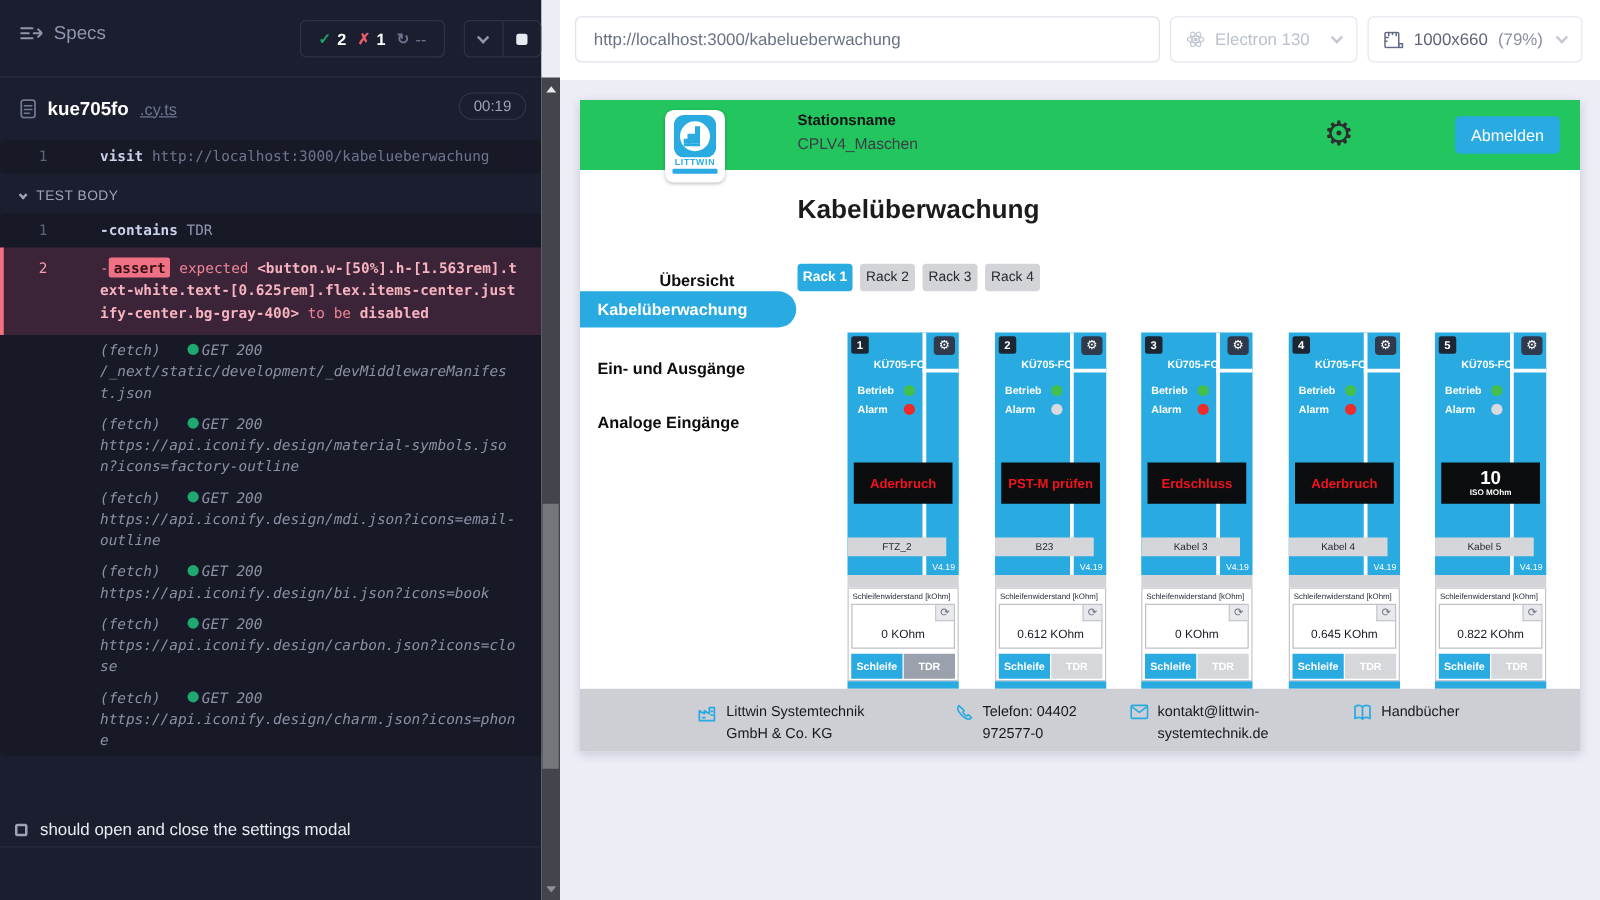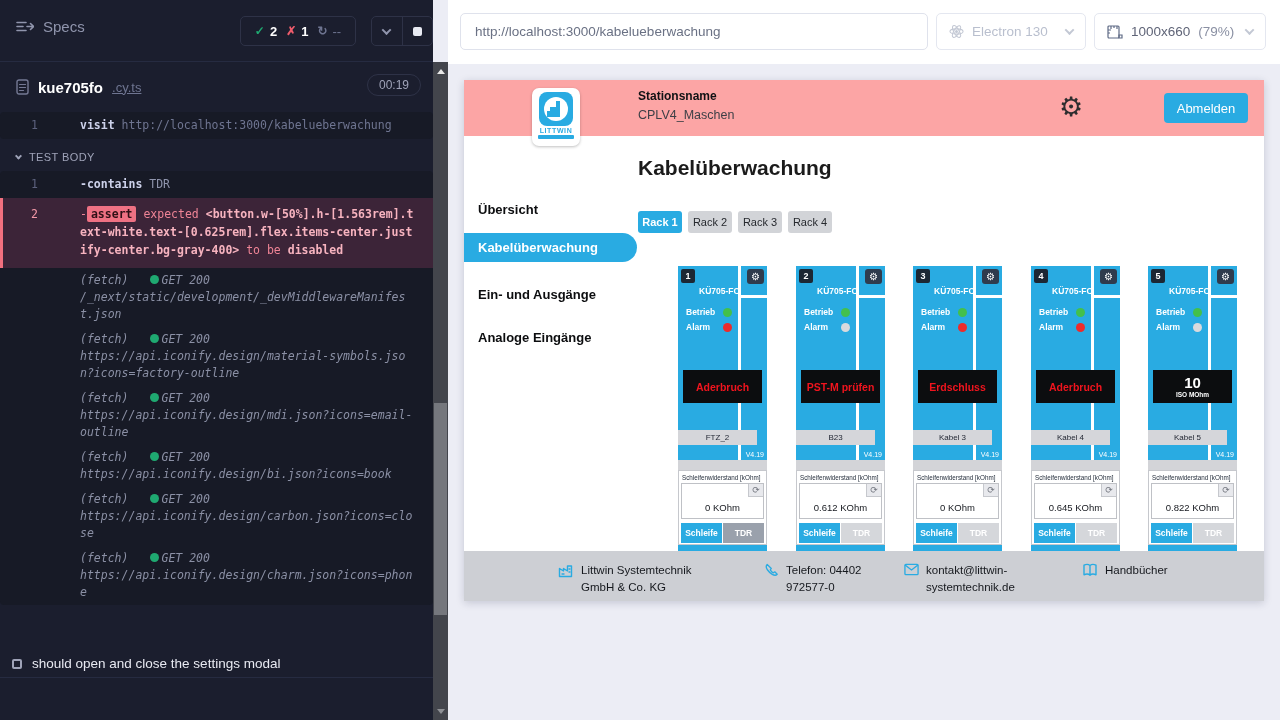--- a/index.html
+++ b/index.html
@@ -81,21 +81,21 @@
     background:#fff; }
   #browser-select { left:488px; width:150px; color:#b9bfce; }
   #size-select { left:646px; width:172px; color:#5f6477; }
   .tb-select .chev { border-color:#c3c8d4; margin-left:auto; }
   .size-zoom { color:#8a90a3; }
 
   #aut { position:absolute; left:16px; top:80px; width:800px; height:521px; background:#fff;
     box-shadow:0 2px 8px rgba(20,30,60,.18); }
 
   
-  #app-header { position:absolute; left:0; top:0; width:800px; height:56px; background:#fca5a5; }
+  #app-header { position:absolute; left:0; top:0; width:800px; height:56px; background:#22c55e; }
   #logo-card { position:absolute; left:68px; top:8px; width:48px; height:58px; background:#fff;
     border-radius:7px; box-shadow:0 1px 3px rgba(0,0,0,.25); display:flex; flex-direction:column;
     align-items:center; padding-top:4px; z-index:5; }
   .logo-word { color:#29abe2; font-weight:bold; font-size:7px; letter-spacing:.6px; margin-top:1px; }
   .logo-bar { width:36px; height:4px; background:#29abe2; margin-top:1px; border-radius:1px; }
   .station-label { position:absolute; left:174px; top:9px; font-size:12px; font-weight:bold; color:#101114; }
   .station-name { position:absolute; left:174px; top:28px; font-size:12.5px; color:#3d3f46; }
   #header-gear { position:absolute; left:595px; top:11px; font-size:27px; color:#2d2d2f;
     cursor:pointer; line-height:32px; }
   #logout-btn { position:absolute; left:700px; top:13px; width:84px; height:30px; background:#29abe2;
@@ -333,21 +333,21 @@
             <rect x="11" y="15" width="6" height="8"></rect>
             <rect x="17" y="9" width="4" height="14"></rect>
             <rect x="8" y="23" width="13" height="2"></rect>
           </g>
         </svg>
         <div class="logo-word">LITTWIN</div>
         <div class="logo-bar"></div>
       </div>
 
       <nav id="app-nav">
-          <div class="nav-item" style="top: 59px;">
+          <div class="nav-item" style="top: 74px; justify-content: center;">
     <span>Übersicht</span>
   </div>
           <div class="nav-item active" style="top: 97px;">
     <span>Kabelüberwachung</span>
   </div>
           <div class="nav-item" style="top: 144px;">
     <span>Ein- und Ausgänge</span>
   </div>
           <div class="nav-item" style="top: 187px;">
     <span>Analoge Eingänge</span>

